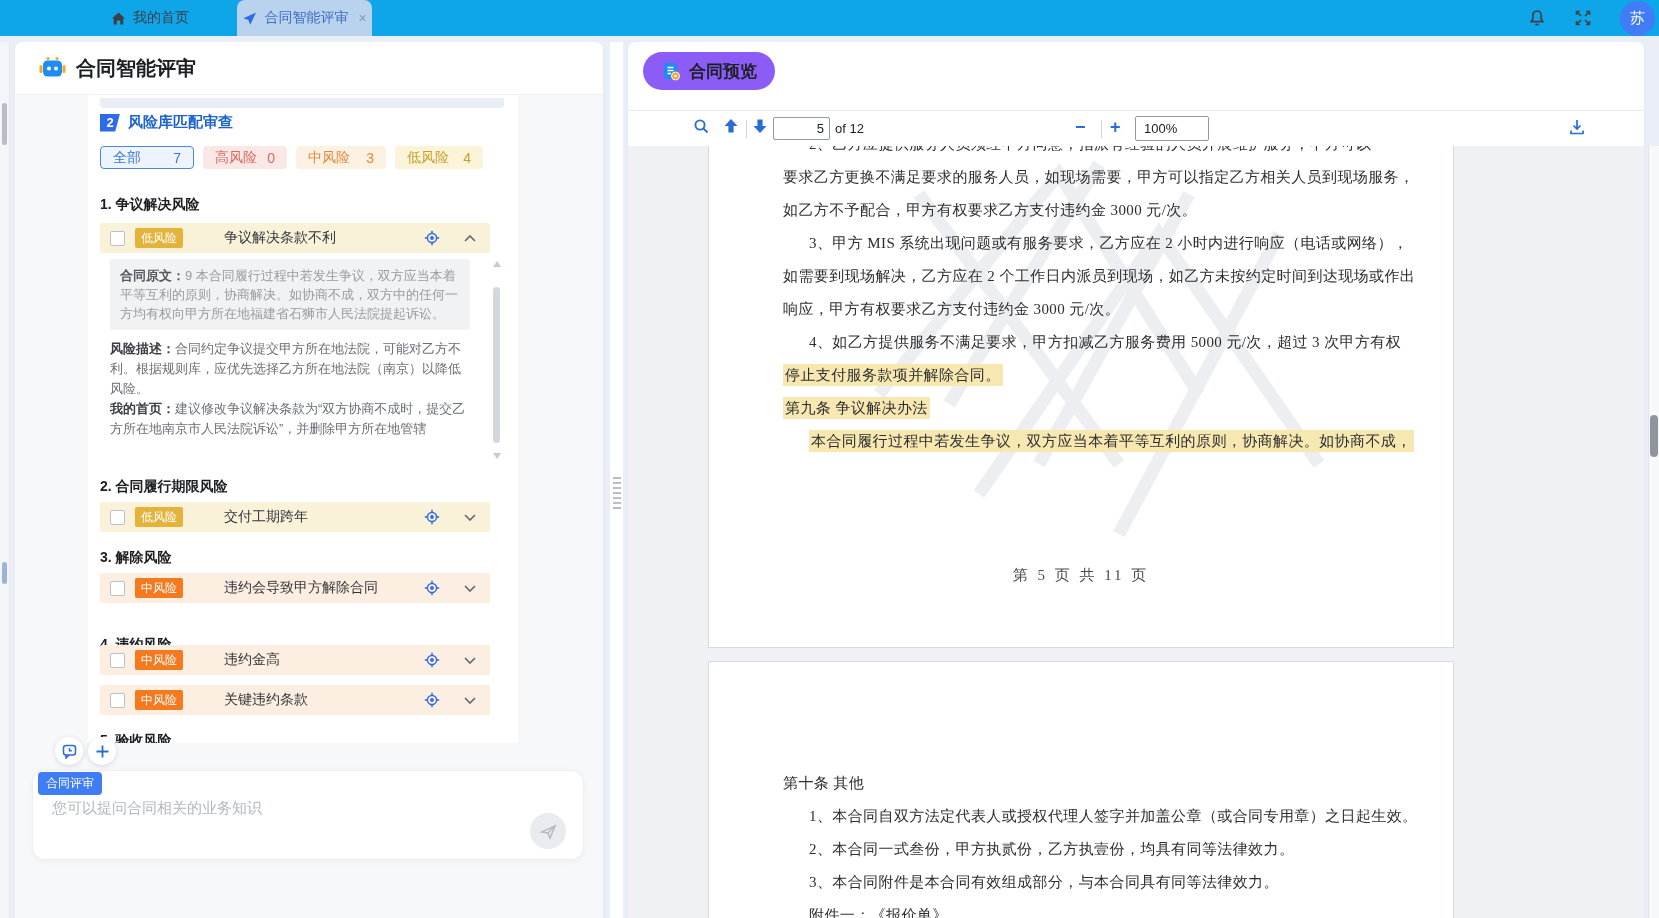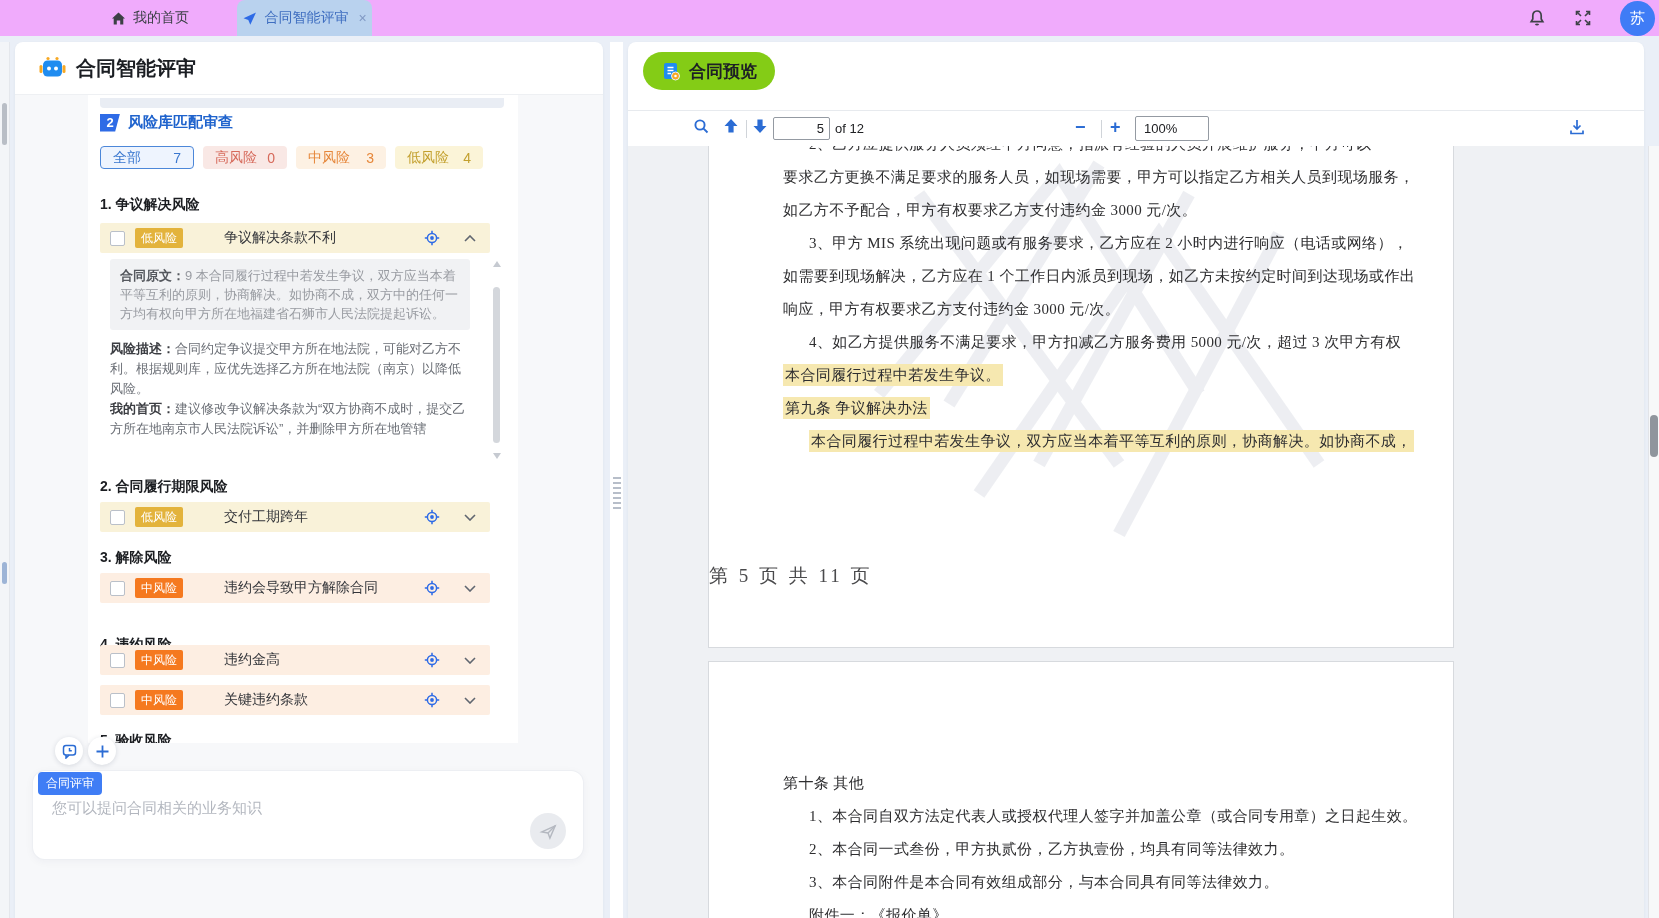--- a/index.html
+++ b/index.html
@@ -1,19 +1,19 @@
 <!DOCTYPE html>
 <html><head>
 <meta charset="utf-8">
 <style>
   html,body{margin:0;padding:0;background:#d9e0ec;}
   .screen{position:relative;width:1659px;height:918px;background:#eaeff7;overflow:hidden;
           font-family:"Liberation Sans",sans-serif;-webkit-font-smoothing:antialiased;}
   
-  .topbar{position:absolute;left:0;top:0;right:0;height:36px;background:#f0abfc;}
+  .topbar{position:absolute;left:0;top:0;right:0;height:36px;background:#0ea5e9;}
   .tab{position:absolute;top:0;height:36px;display:flex;align-items:center;justify-content:center;gap:7px;font-size:14px;cursor:pointer;}
   .tab-home{left:95px;width:110px;color:#3b3f46;}
   .tab-active{left:237px;width:135px;background:#b9d2ee;border-radius:8px 8px 0 0;color:#3f6ec0;}
   .tab-close{color:#8099c4;font-size:14px;margin-left:3px;}
   .tb-icon{position:absolute;top:8px;width:20px;height:20px;}
   .avatar{position:absolute;left:1620px;top:1px;width:35px;height:35px;border-radius:50%;background:#3f7cf6;color:#fff;
           display:flex;align-items:center;justify-content:center;font-size:15px;}
   
   .page-sb{position:absolute;left:0;top:42px;width:9px;height:876px;background:#f3f5f8;border-right:1px solid #e4e7ec;}
   .page-sb .t1{position:absolute;left:2px;top:61px;width:5px;height:42px;border-radius:3px;background:#b9bec6;}
@@ -72,21 +72,21 @@
   .chat-ta::placeholder{color:#b3b7bf;}
   .send{position:absolute;left:497px;top:42px;width:36px;height:36px;border-radius:50%;background:#e9ebef;
         display:flex;align-items:center;justify-content:center;cursor:pointer;}
   
   .resizer{position:absolute;left:610px;top:42px;width:13px;height:876px;background:#fff;cursor:col-resize;}
   .resizer .dash{width:8px;height:2px;background:#b7bec9;margin:3px auto 0 auto;}
   .resizer .grip{position:absolute;top:432px;left:0;right:0;}
   
   .right-card{position:absolute;left:628px;top:42px;width:1016px;height:876px;background:#fff;border-radius:8px 8px 0 0;
               box-shadow:0 1px 3px rgba(30,50,90,.06);}
-  .pill{position:absolute;left:15px;top:10px;height:38px;border-radius:20px;background:#84cc16;display:flex;
+  .pill{position:absolute;left:15px;top:10px;height:38px;border-radius:20px;background:#8b5cf6;display:flex;
         align-items:center;gap:8px;padding:0 18px;font-size:17px;font-weight:bold;color:#1d2025;}
   .pdf-toolbar{position:absolute;left:0;right:0;top:68px;height:36px;border-top:1px solid #e7eaee;
                border-bottom:1px solid #dfe3e8;background:#fff;}
   .tbtn{position:absolute;top:7px;display:flex;align-items:center;justify-content:center;cursor:pointer;}
   .tsep{position:absolute;top:9px;width:1px;height:18px;background:#d0d4d9;}
   .page-input{position:absolute;left:145px;top:6px;width:50px;height:21px;border:1px solid #949aa2;border-radius:2px;
               font-family:"Liberation Sans",sans-serif;font-size:13px;color:#202124;text-align:right;padding:0 5px 0 0;}
   .of-label{position:absolute;left:207px;top:10px;font-size:13px;color:#202124;}
   .zoom-input{position:absolute;left:507px;top:5px;width:64px;height:23px;border:1px solid #949aa2;border-radius:2px;
               font-family:"Liberation Sans",sans-serif;font-size:13px;color:#202124;text-align:left;padding:0 0 0 8px;}
@@ -96,22 +96,22 @@
   .page{position:absolute;left:80px;width:746px;background:#fff;border:1px solid #d7dade;box-sizing:border-box;overflow:hidden;}
   .page5{top:-2px;height:504px;border-top:none;}
   .page6{top:515px;height:380px;}
   .pcontent{position:absolute;left:74px;width:616px;font-family:"Liberation Serif",serif;font-size:15px;color:#2e2e30;
             letter-spacing:0.4px;}
   .p5c{top:-16px;}
   .p6c{top:105px;}
   .pline{height:33px;line-height:33px;white-space:nowrap;}
   .ind{padding-left:26px;}
   .hl{background:#f6e8b0;padding:3px 2px;}
-  .p5f{position:absolute;left:0;right:0;top:415px;height:33px;line-height:33px;
-       font-family:"Liberation Serif",serif;font-size:19px;color:#4a4a4c;letter-spacing:3px;}
+  .p5f{position:absolute;left:0;right:0;top:415px;height:33px;line-height:33px;text-align:center;
+       font-family:"Liberation Serif",serif;font-size:15px;color:#4a4a4c;letter-spacing:3px;}
   .wm{position:absolute;left:150px;top:-10px;opacity:.13;pointer-events:none;}
   
   .pdf-sb{position:absolute;left:1648px;top:146px;width:11px;height:772px;background:#f7f8f9;border-left:1px solid #e2e4e8;}
   .pdf-sb .thumb{position:absolute;top:269px;left:1px;width:8px;height:42px;background:#8f959d;border-radius:4px;}
   svg{display:block;}
 </style>
 </head>
 <body>
 
 <div class="screen">
@@ -412,24 +412,24 @@
           <g stroke="#7c86a0" stroke-width="13" fill="none">
             <path d="M20 260 L200 40 L340 260 M120 360 L300 100 L460 330"></path>
             <path d="M60 60 L260 330 M240 30 L90 270 M330 60 L180 330 M420 100 L260 400"></path>
           </g>
         </svg>
         <div class="pcontent p5c">
           <div class="pline ind"><span>2、乙方应提供服务人员须经甲方同意，指派有经验的人员开展维护服务，甲方可以</span></div>
           <div class="pline"><span>要求乙方更换不满足要求的服务人员，如现场需要，甲方可以指定乙方相关人员到现场服务，</span></div>
           <div class="pline"><span>如乙方不予配合，甲方有权要求乙方支付违约金 3000 元/次。</span></div>
           <div class="pline ind"><span>3、甲方 MIS 系统出现问题或有服务要求，乙方应在 2 小时内进行响应（电话或网络），</span></div>
-          <div class="pline"><span>如需要到现场解决，乙方应在 1 个工作日内派员到现场，如乙方未按约定时间到达现场或作出</span></div>
+          <div class="pline"><span>如需要到现场解决，乙方应在 2 个工作日内派员到现场，如乙方未按约定时间到达现场或作出</span></div>
           <div class="pline"><span>响应，甲方有权要求乙方支付违约金 3000 元/次。</span></div>
           <div class="pline ind"><span>4、如乙方提供服务不满足要求，甲方扣减乙方服务费用 5000 元/次，超过 3 次甲方有权</span></div>
-          <div class="pline"><span class="hl">本合同履行过程中若发生争议。</span></div>
+          <div class="pline"><span class="hl">停止支付服务款项并解除合同。</span></div>
           <div class="pline"><span class="hl">第九条 争议解决办法</span></div>
           <div class="pline ind"><span class="hl">本合同履行过程中若发生争议，双方应当本着平等互利的原则，协商解决。如协商不成，</span></div>
         </div>
         <div class="p5f">第 5 页 共 11 页</div>
       </div>
 
       <div class="page page6">
         <div class="pcontent p6c">
           <div class="pline"><span>第十条 其他</span></div>
           <div class="pline ind"><span>1、本合同自双方法定代表人或授权代理人签字并加盖公章（或合同专用章）之日起生效。</span></div>

